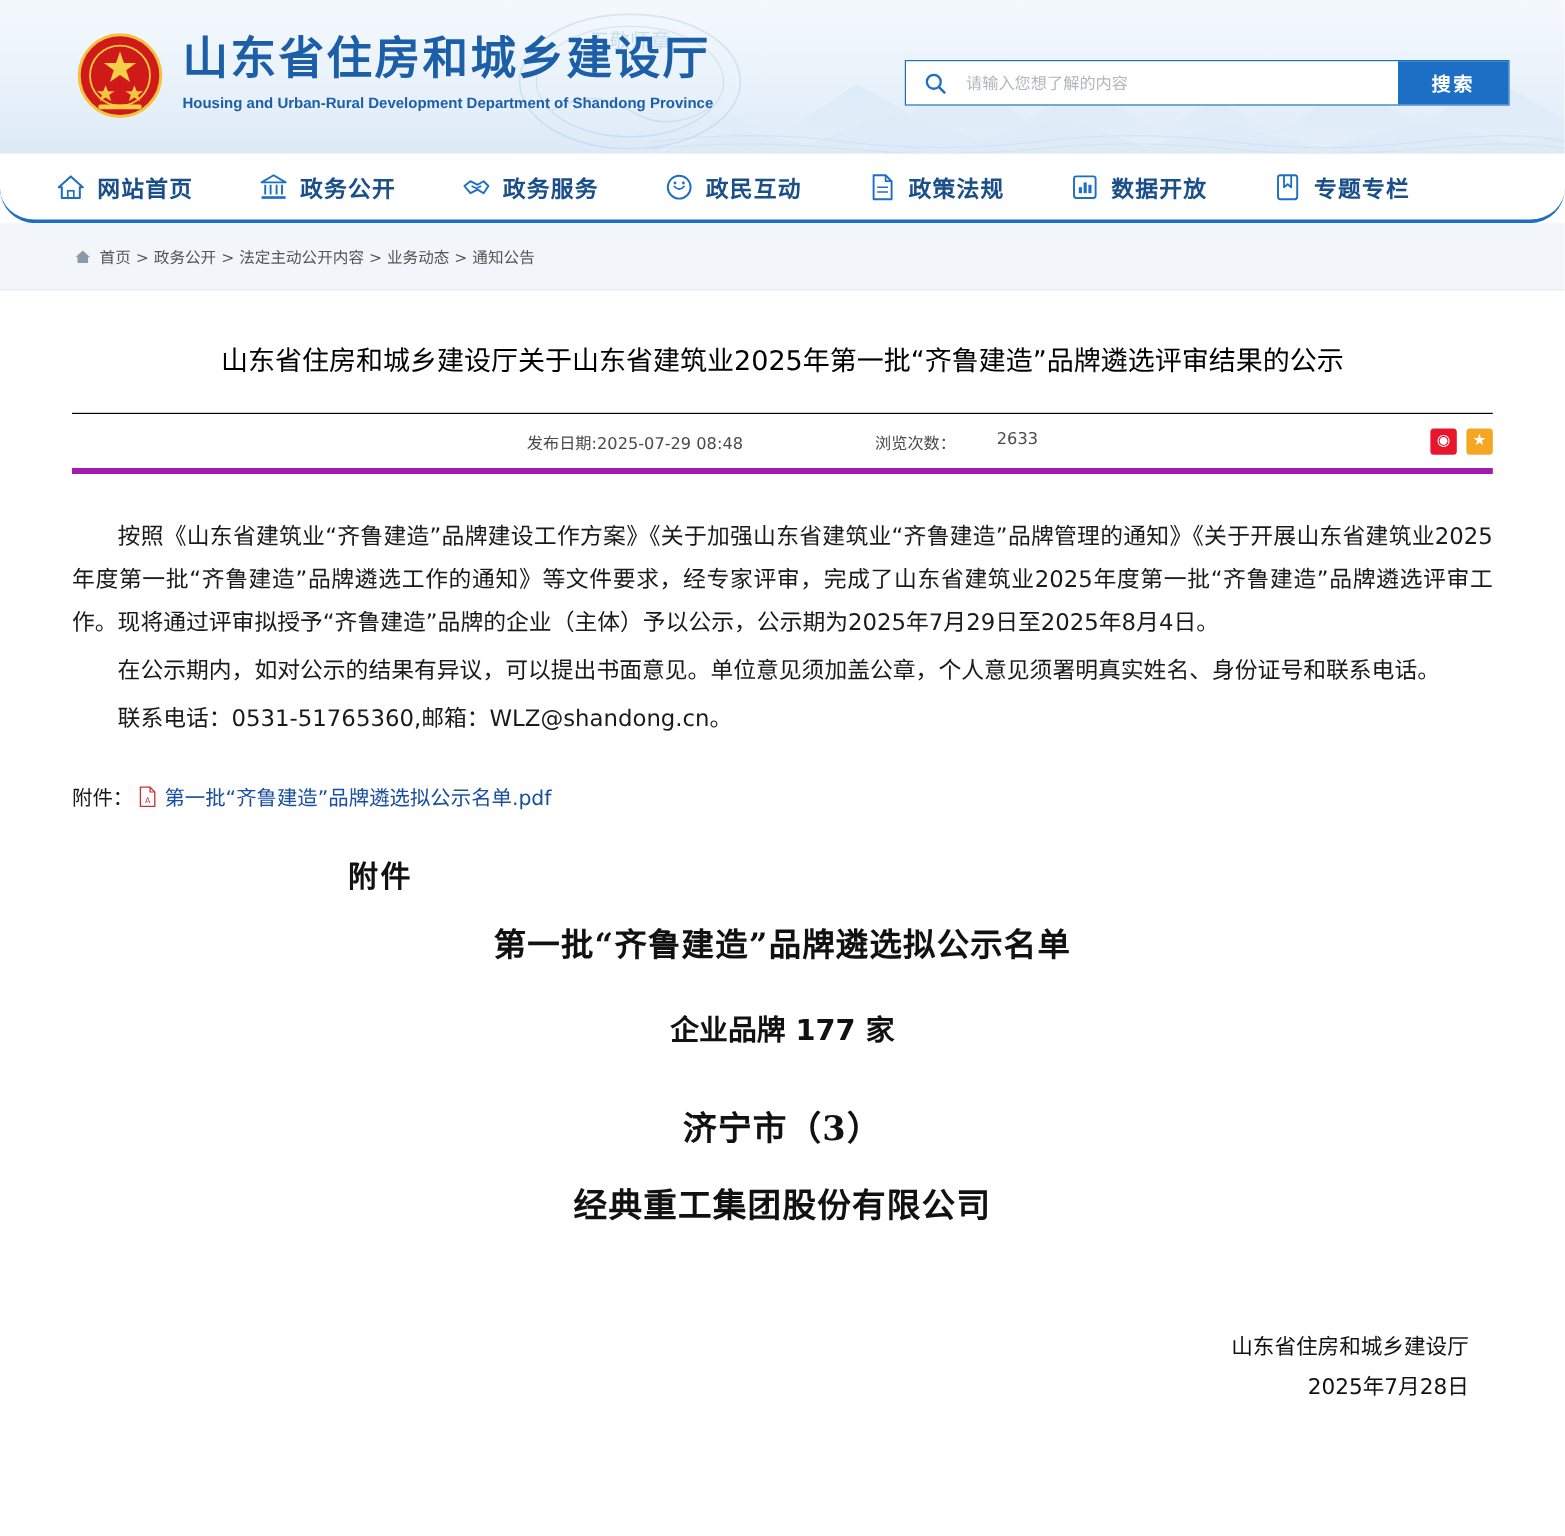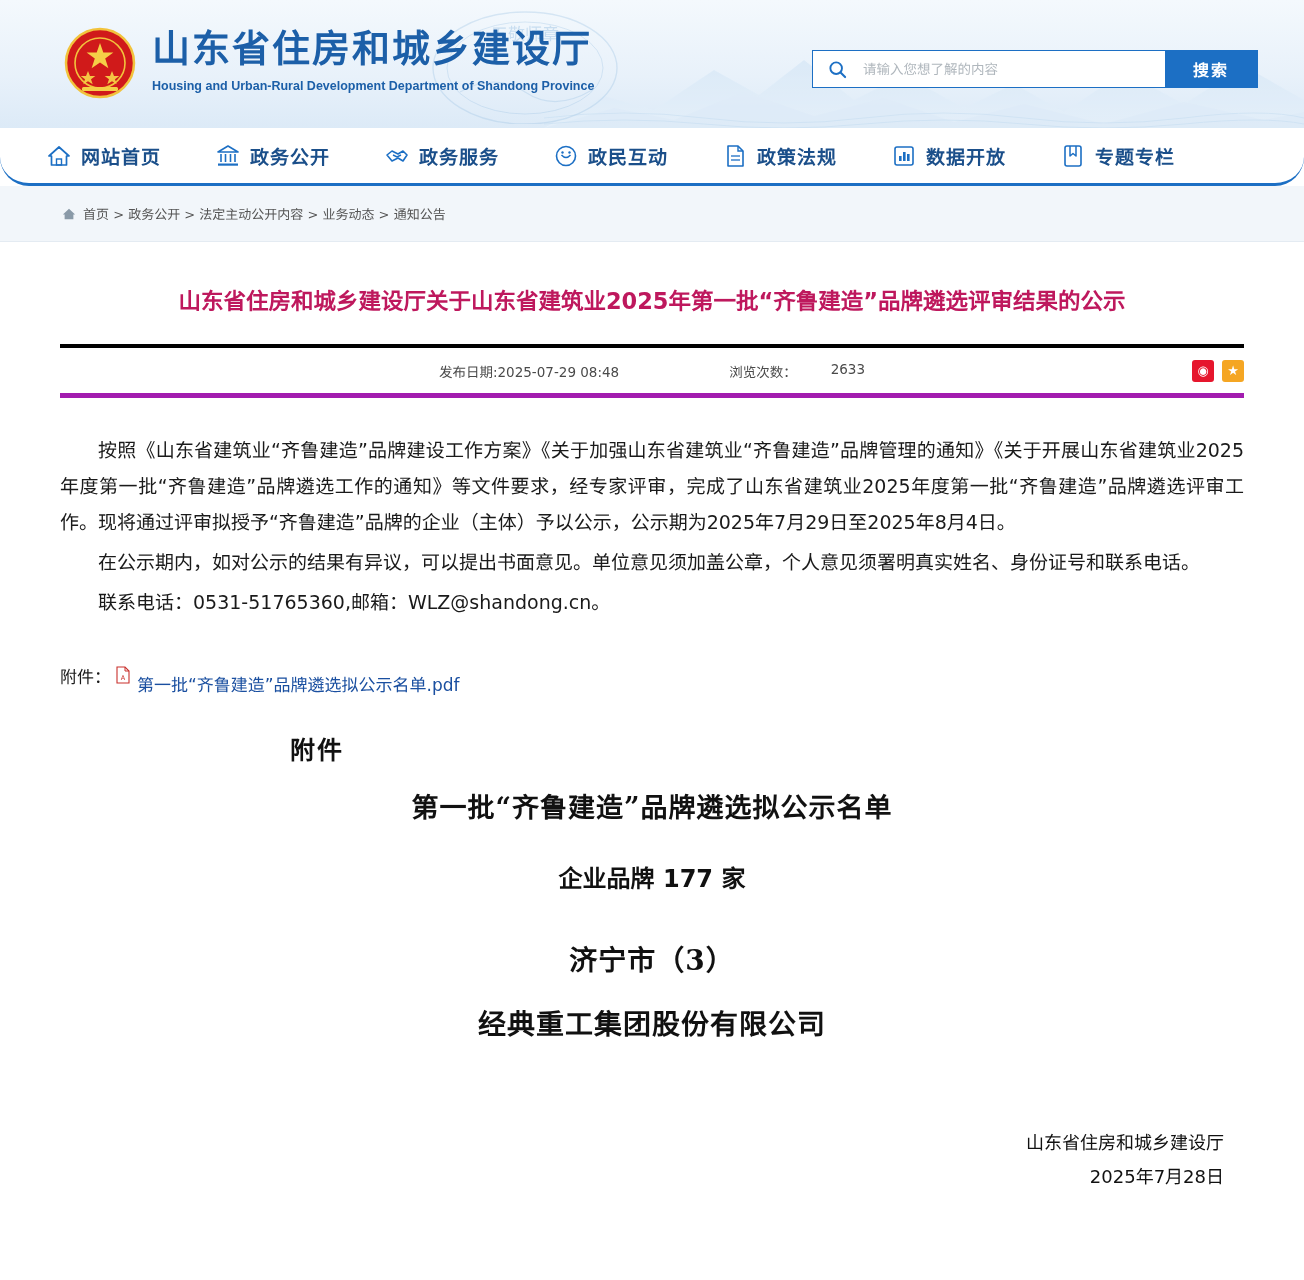--- a/index.html
+++ b/index.html
@@ -62,21 +62,21 @@
     font-size: 12.5px;
     font-weight: bold;
     color: #1c5fa8;
     white-space: nowrap;
   }
 
   
   .search-box {
     position: absolute;
     right: 46px; top: 50px;
-    width: 446px; height: 38px;
+    width: 504px; height: 38px;
     display: flex;
     border: 1px solid #1c6fc4;
     background: #fff;
   }
   .search-icon-wrap {
     width: 48px;
     display: flex; align-items: center; justify-content: center;
   }
   .search-input {
     flex: 1;
@@ -145,25 +145,25 @@
   }
 
   
   .article {
     padding: 0 60px;
   }
   .art-title {
     text-align: center;
     font-family: "DejaVu Sans", "Liberation Sans", sans-serif;
     font-size: 22.5px;
-    font-weight: bold;
-    color: #be185d;
+    font-weight: normal;
+    color: #000000;
     line-height: 34px;
     padding: 42px 10px 26px 10px;
-    border-bottom: 4px solid #000000;
+    border-bottom: 1px solid #000000;
   }
   .meta-row {
     position: relative;
     height: 50px;
     display: flex;
     align-items: center;
     justify-content: center;
     gap: 110px;
     font-size: 13.5px;
     color: #4a4a4a;
@@ -205,21 +205,20 @@
     display: flex;
     align-items: center;
     gap: 2px;
   }
   .pdf-ico { width: 16px; height: 18px; margin: 0 4px 0 2px; }
   .attach-link {
     color: #1a4fa0;
     text-decoration: none;
     cursor: pointer;
     font-size: 17px;
-    margin-top: 17px;
   }
 
   
   .doc-preview {
     margin-top: 34px;
     font-family: "DejaVu Serif", "Liberation Serif", serif;
     color: #111;
   }
   .doc-attach-label {
     font-size: 25px;

